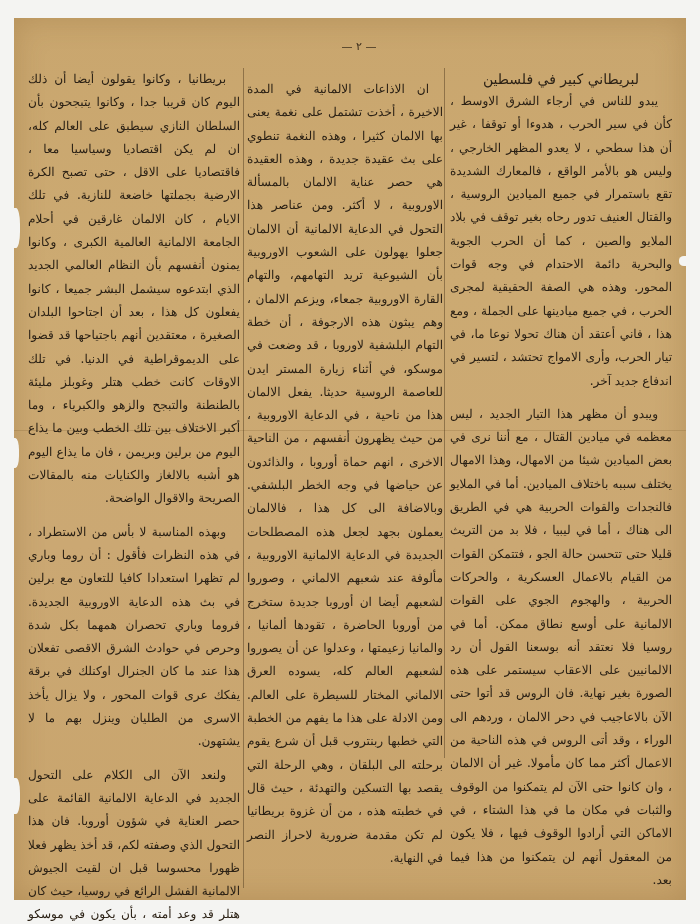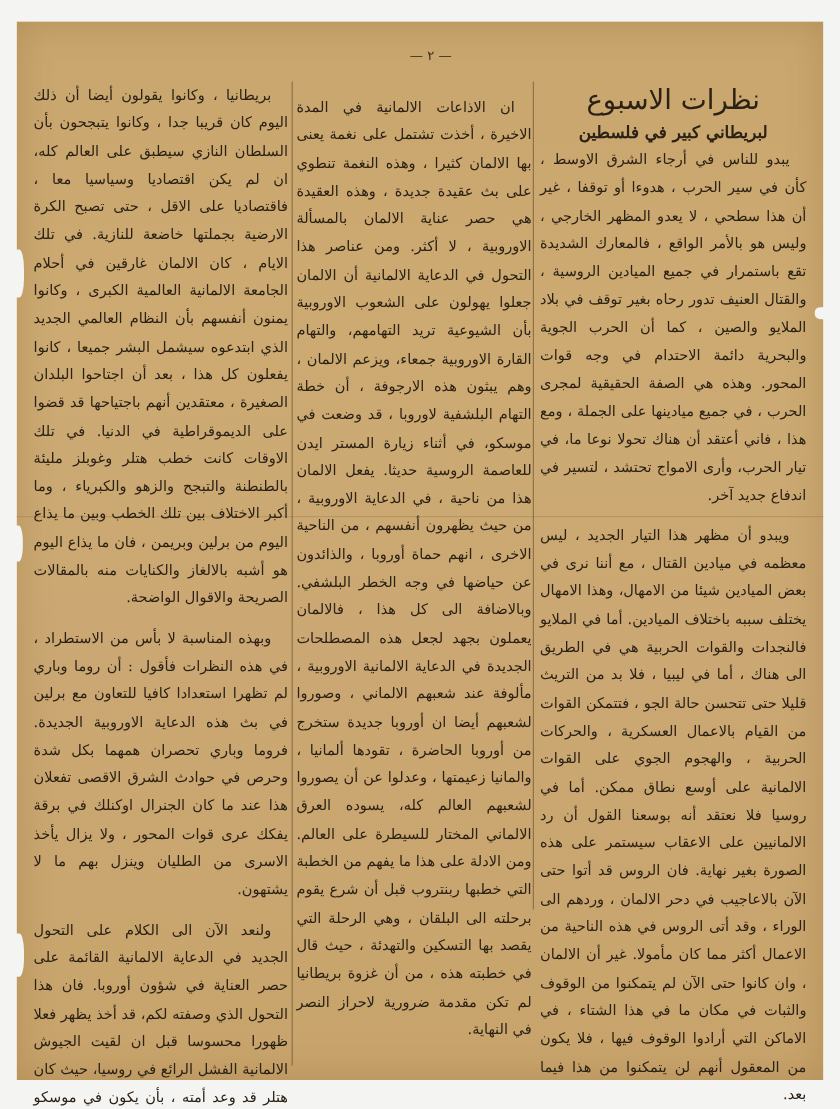--- a/index.html
+++ b/index.html
@@ -18,35 +18,34 @@
     position:absolute; top:50px; direction:rtl; text-align:justify;
     font-size:12.1px; line-height:23.3px; color:#2b2115;
   }
   .col p { margin:0; text-indent:14px; }
   .col p.gap { margin-top:10px; }
   .col-right { left:436px; width:222px; }
   .col-mid { left:233px; width:196px; }
   .col-left { left:14px; width:212px; }
   .rule { position:absolute; top:50px; width:1px; background:rgba(70,50,25,0.45); }
   .title { text-align:center; font-size:23px; line-height:32px; margin:4px 0 4px; text-indent:0 !important; }
-  .subtitle { text-align:center; font-size:14px; line-height:22px; margin:0 0 10px; text-indent:0 !important;font-weight:bold; }
+  .subtitle { text-align:center; font-size:14px; line-height:22px; margin:0 0 10px; text-indent:0 !important; }
   .tear { position:absolute; background:#f4f4f2; border-radius:40%; }
 </style>
 </head>
 <body>
 
 <div class="page">
   <div class="page-number">— ٢ —</div>
   <div class="fold-h"></div>
 
   <div class="rule" style="left:430px; height:690px;"></div>
   <div class="rule" style="left:229px; height:820px;"></div>
 
   <div class="col col-right">
-    <p class="title">نظرات الاسبوع</p>
     <p class="subtitle">لبريطاني كبير في فلسطين</p>
     <p>يبدو للناس في أرجاء الشرق الاوسط ، كأن في سير الحرب ، هدوءا أو توقفا ، غير أن هذا سطحي ، لا يعدو المظهر الخارجي ، وليس هو بالأمر الواقع ، فالمعارك الشديدة تقع باستمرار في جميع الميادين الروسية ، والقتال العنيف تدور رحاه بغير توقف في بلاد الملايو والصين ، كما أن الحرب الجوية والبحرية دائمة الاحتدام في وجه قوات المحور. وهذه هي الصفة الحقيقية لمجرى الحرب ، في جميع ميادينها على الجملة ، ومع هذا ، فاني أعتقد أن هناك تحولا نوعا ما، في تيار الحرب، وأرى الامواج تحتشد ، لتسير في اندفاع جديد آخر.</p>
     <p class="gap">ويبدو أن مظهر هذا التيار الجديد ، ليس معظمه في ميادين القتال ، مع أننا نرى في بعض الميادين شيئا من الامهال، وهذا الامهال يختلف سببه باختلاف الميادين. أما في الملايو فالنجدات والقوات الحربية هي في الطريق الى هناك ، أما في ليبيا ، فلا بد من التريث قليلا حتى تتحسن حالة الجو ، فتتمكن القوات من القيام بالاعمال العسكرية ، والحركات الحربية ، والهجوم الجوي على القوات الالمانية على أوسع نطاق ممكن. أما في روسيا فلا نعتقد أنه بوسعنا القول أن رد الالمانيين على الاعقاب سيستمر على هذه الصورة بغير نهاية. فان الروس قد أتوا حتى الآن بالاعاجيب في دحر الالمان ، وردهم الى الوراء ، وقد أتى الروس في هذه الناحية من الاعمال أكثر مما كان مأمولا. غير أن الالمان ، وان كانوا حتى الآن لم يتمكنوا من الوقوف والثبات في مكان ما في هذا الشتاء ، في الاماكن التي أرادوا الوقوف فيها ، فلا يكون من المعقول أنهم لن يتمكنوا من هذا فيما بعد.</p>
 
   </div>
 
   <div class="col col-mid">
     <p class="gap">ان الاذاعات الالمانية في المدة الاخيرة ، أخذت تشتمل على نغمة يعنى بها الالمان كثيرا ، وهذه النغمة تنطوي على بث عقيدة جديدة ، وهذه العقيدة هي حصر عناية الالمان بالمسألة الاوروبية ، لا أكثر. ومن عناصر هذا التحول في الدعاية الالمانية أن الالمان جعلوا يهولون على الشعوب الاوروبية بأن الشيوعية تريد التهامهم، والتهام القارة الاوروبية جمعاء، ويزعم الالمان ، وهم يبثون هذه الارجوفة ، أن خطة التهام البلشفية لاوروبا ، قد وضعت في موسكو، في أثناء زيارة المستر ايدن للعاصمة الروسية حديثا. يفعل الالمان هذا من ناحية ، في الدعاية الاوروبية ، من حيث يظهرون أنفسهم ، من الناحية الاخرى ، انهم حماة أوروبا ، والذائدون عن حياضها في وجه الخطر البلشفي. وبالاضافة الى كل هذا ، فالالمان يعملون بجهد لجعل هذه المصطلحات الجديدة في الدعاية الالمانية الاوروبية ، مألوفة عند شعبهم الالماني ، وصوروا لشعبهم أيضا ان أوروبا جديدة ستخرج من أوروبا الحاضرة ، تقودها ألمانيا ، والمانيا زعيمتها ، وعدلوا عن أن يصوروا لشعبهم العالم كله، يسوده العرق الالماني المختار للسيطرة على العالم. ومن الادلة على هذا ما يفهم من الخطبة التي خطبها ربنتروب قبل أن شرع يقوم برحلته الى البلقان ، وهي الرحلة التي يقصد بها التسكين والتهدئة ، حيث قال في خطبته هذه ، من أن غزوة بريطانيا لم تكن مقدمة ضرورية لاحراز النصر في النهاية.</p>
 
   </div>

